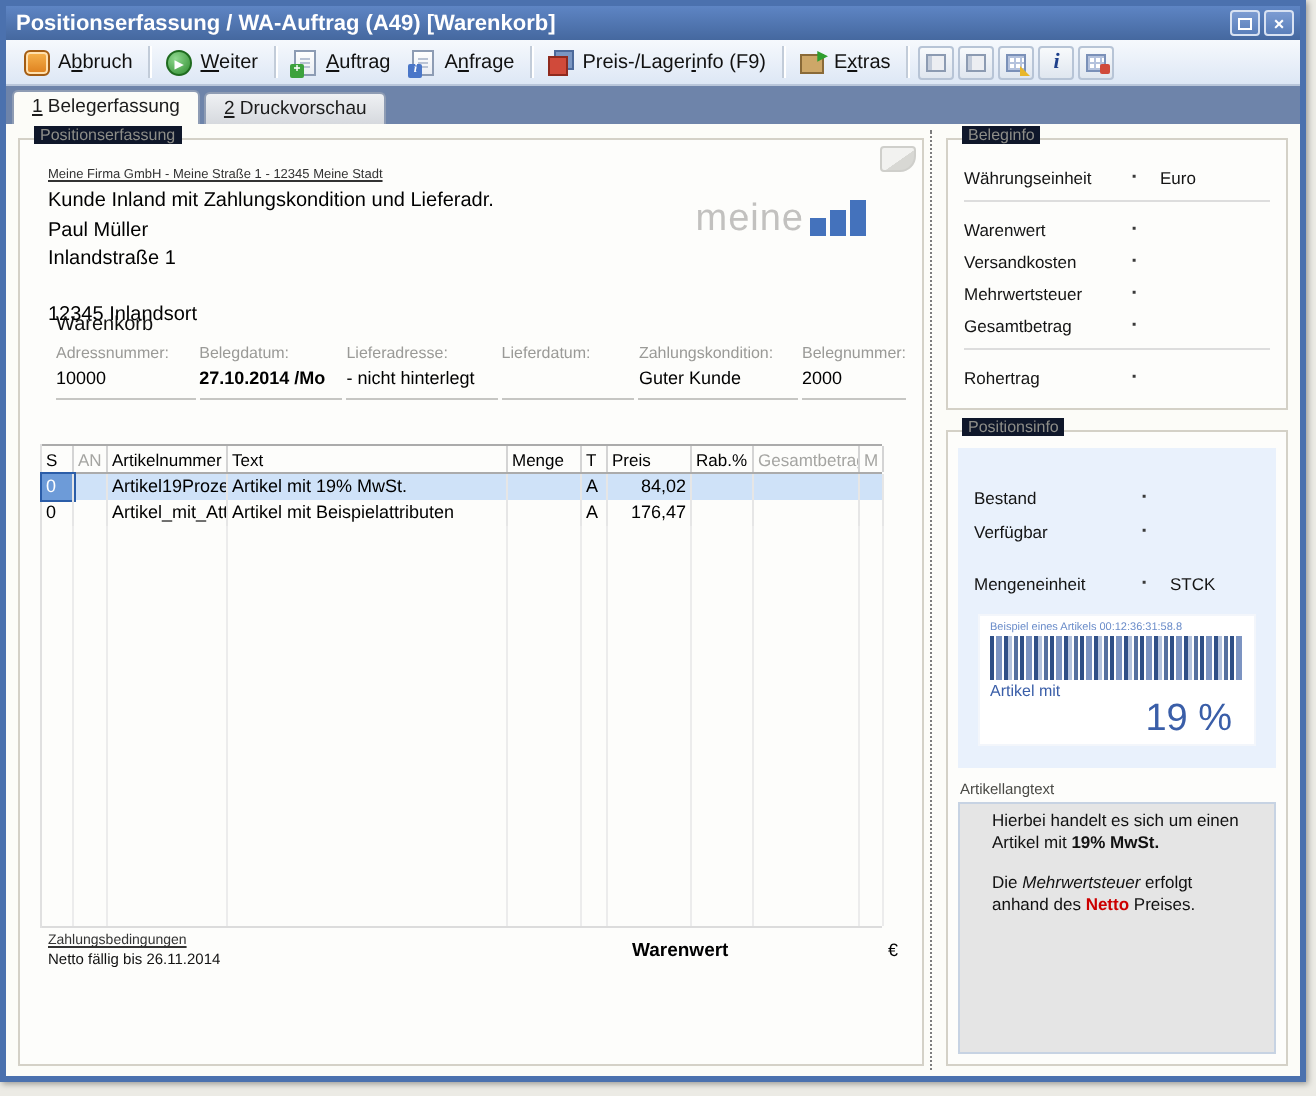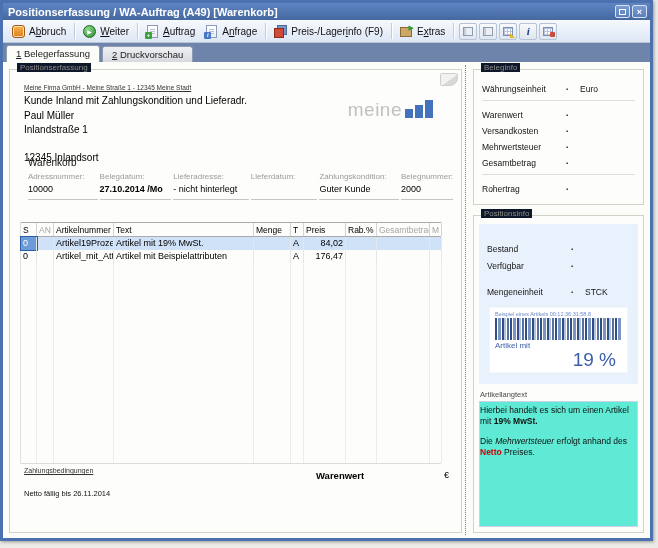--- a/index.html
+++ b/index.html
@@ -123,21 +123,21 @@
   .g-data { height: 13px; align-items: center; }
   .g-data .g-cell { border-right: 1px solid #e6e6e6; height: 100%; }
   .row-selected { background: #cfe2f8; }
   .cell-focus { background: #6d9bd8; color: #fff; outline: 1px solid #2b5da8; }
   .c-preis { text-align: right; }
   .g-fill { height: 201px; border-bottom: 1px solid #dcdcdc; }
   .g-fill .g-cell { border-right: 1px solid #ececec; height: 100%; }
   
   .doc-footer { position: absolute; top: 397px; left: 14px; right: 12px; height: 34px; }
   .terms-link { font-size: 7px; color: #333; text-decoration: underline; }
-  .terms-text { font-size: 7.5px; color: #111; margin-top: 15px; }
+  .terms-text { font-size: 7.5px; color: #111; margin-top: 1px; }
   .total-label { position: absolute; left: 292px; top: 3px; font-size: 9.5px; font-weight: bold; }
   .currency { position: absolute; right: 0; top: 3px; font-size: 9px; }
   
   .beleg-box { flex: 0 0 136px; margin-bottom: 10px; padding: 14px 8px 4px 8px; }
   .info-row { display: flex; align-items: center; margin-bottom: 6px; }
   .info-label { width: 84px; font-size: 8.5px; color: #141414; white-space: nowrap; }
   .info-bullet { width: 14px; font-size: 6px; color: #3a3a3a; }
   .info-value { font-size: 8.5px; color: #141414; }
   .hr { border-top: 1px solid #dddddd; margin: 4px 0 9px; }
   .pos-box { flex: 1; padding: 8px 5px 5px 5px; display: flex; flex-direction: column; min-height: 0; }
@@ -146,21 +146,21 @@
   .mengen-row { margin-top: 16px; }
   .art-img { background: #fff; margin: 10px 2px 0 2px; padding: 3px 5px 2px 5px; border: 1px solid #f3f6fb; }
   .art-caption { font-size: 5.5px; color: #6a8cc9; white-space: nowrap; overflow: hidden; }
   .barcode { height: 22px; margin-top: 1px;
     background: repeating-linear-gradient(90deg,
       #2f4f86 0 2px, #fff 2px 3px, #7c94c2 3px 6px, #fff 6px 7px,
       #2f4f86 7px 9px, #b4c3de 9px 11px, #fff 11px 12px, #56719f 12px 14px, #fff 14px 15px); }
   .art-label { font-size: 8px; color: #3a5ea8; margin-top: 1px; }
   .art-percent { font-size: 19px; color: #3a5ea8; text-align: right; padding-right: 6px; line-height: 1.05; }
   .lang-label { font-size: 7.5px; color: #4a4a46; margin: 6px 0 2px 1px; }
-  .lang-box { flex: 1; border: 1px solid #c7d3e3; background: #5eead4; padding: 3px 0; font-size: 8.5px; line-height: 1.3; color: #111; overflow: hidden; }
+  .lang-box { flex: 1; border: 1px solid #c7d3e3; background: #e5e5e5; padding: 3px 16px; font-size: 8.5px; line-height: 1.3; color: #111; overflow: hidden; }
   .lang-box p { margin-bottom: 9px; }
   .bold { font-weight: bold; }
   .italic { font-style: italic; }
   .red { color: #cc0000; font-weight: bold; }
 </style>
 </head>
 <body>
 
 <div class="window">
 

